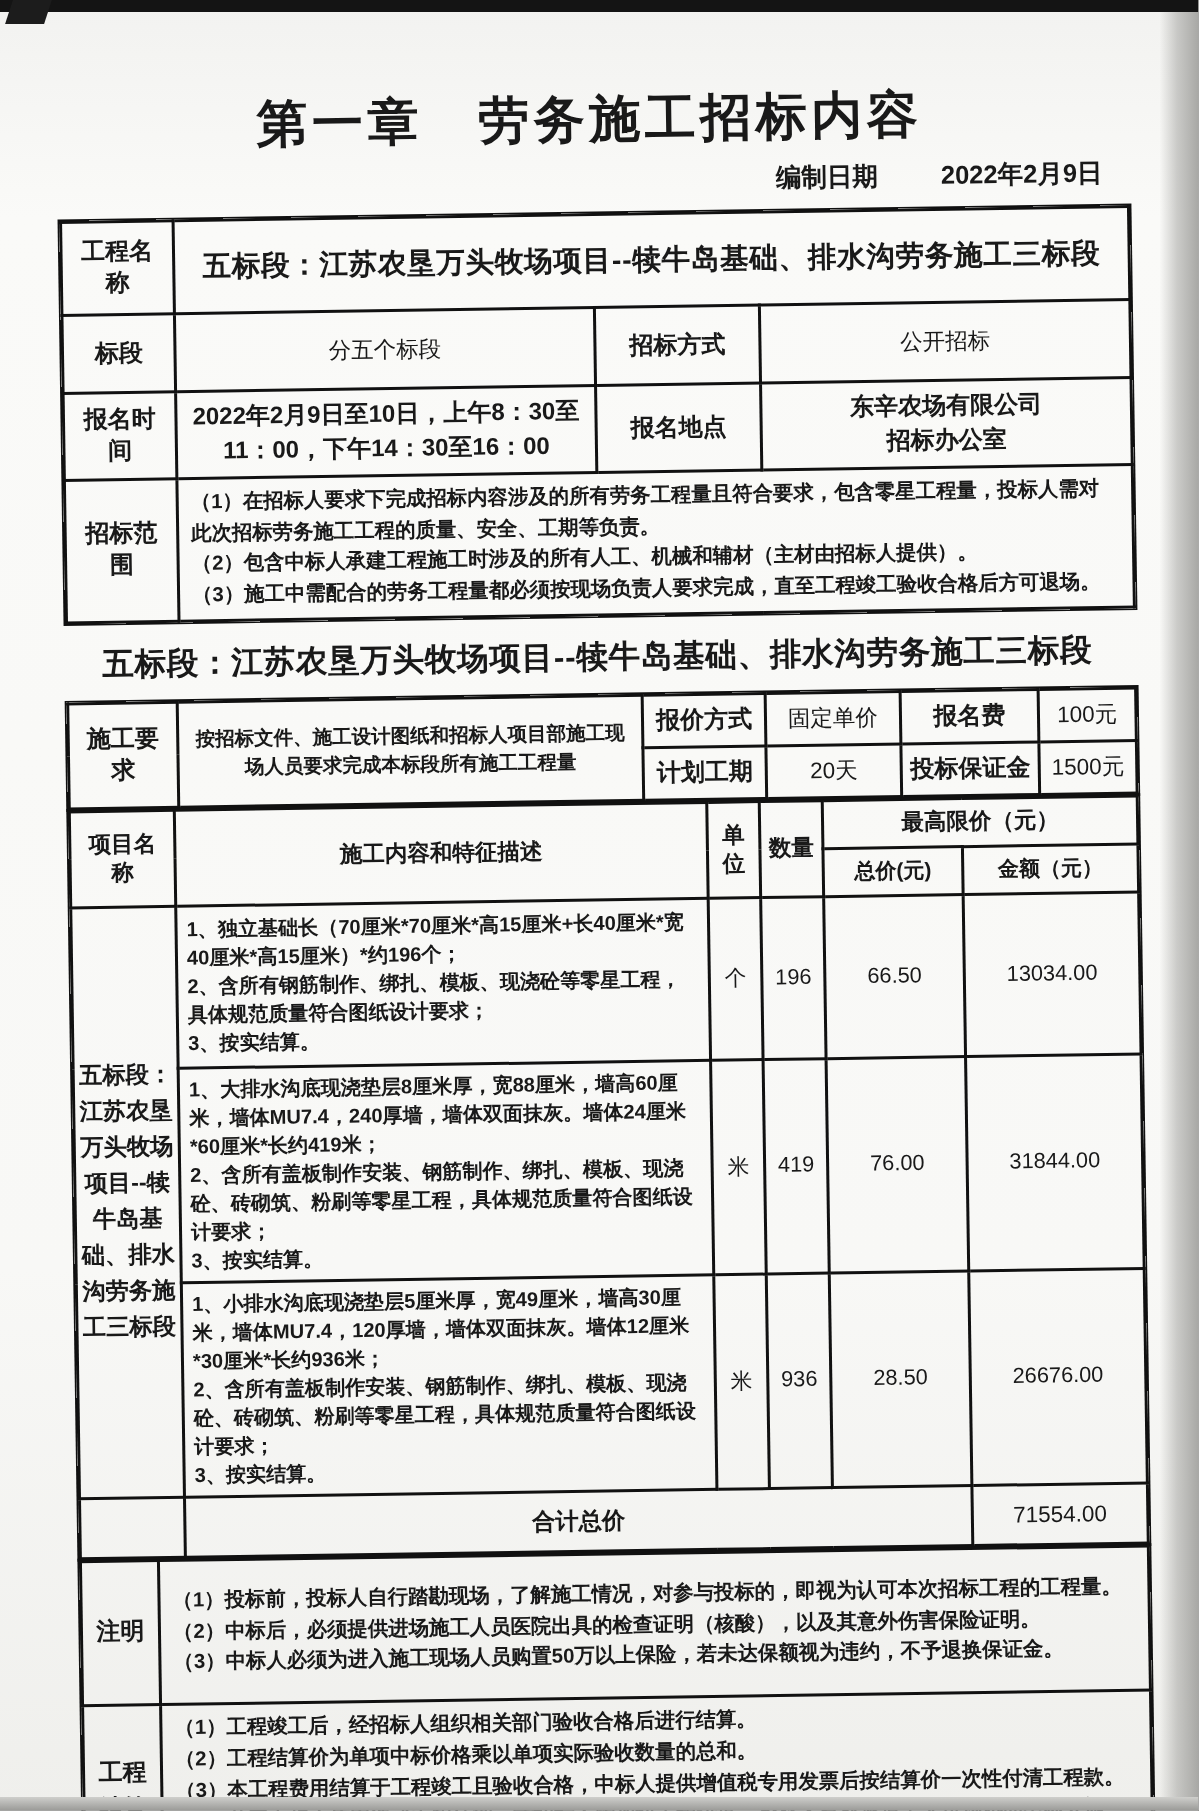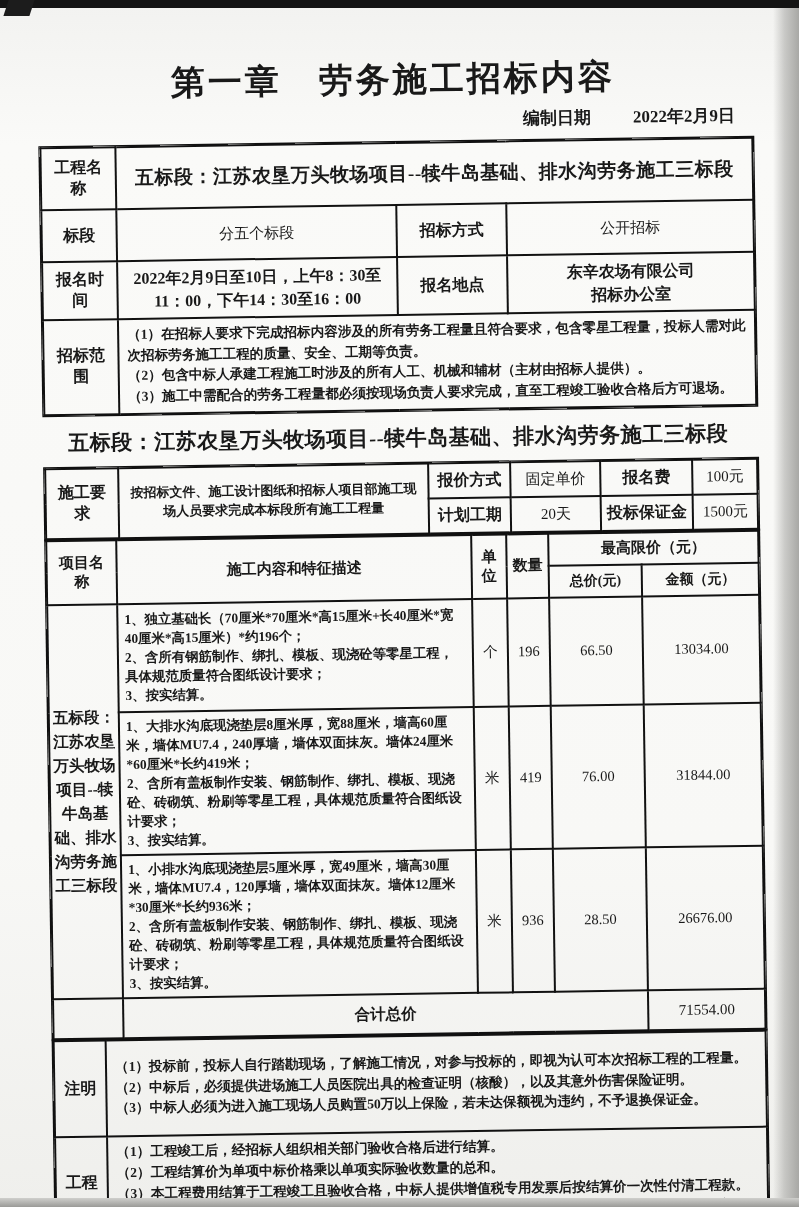--- a/index.html
+++ b/index.html
@@ -1,18 +1,18 @@
 <!DOCTYPE html>
 <html><head>
 <meta charset="utf-8">
 <style>
   html,body{margin:0;padding:0;background:#8f8f8d;}
   .canvas{position:relative;width:799px;height:1207px;overflow:hidden;
           background:linear-gradient(180deg,#f2f2f0 0%,#fafaf8 12%,#f8f8f6 70%,#efefec 100%);
-          font-family:Liberation Serif, serif;color:#191919;}
+          font-family:Liberation Sans, sans-serif;color:#191919;}
   .doc{position:absolute;left:0;top:0;width:799px;
        transform:rotate(-0.85deg);transform-origin:50% 42%;
        padding:0;box-sizing:border-box;}
   .title{font-size:34px;font-weight:bold;text-align:center;letter-spacing:3px;
          margin:57px 0 6px 0;}
   .dateline{font-size:17px;font-weight:bold;text-align:right;padding-right:58px;margin-bottom:10px;}
   .dateline .gap{display:inline-block;width:42px;}
   table{border-collapse:collapse;table-layout:fixed;margin-left:45px;width:712px;}
   td{border:2px solid #111;padding:2px 5px;vertical-align:middle;overflow:hidden;}
   .t1,.t2a,.t2b,.t2c{box-shadow:0 0 0 1px #111;}

